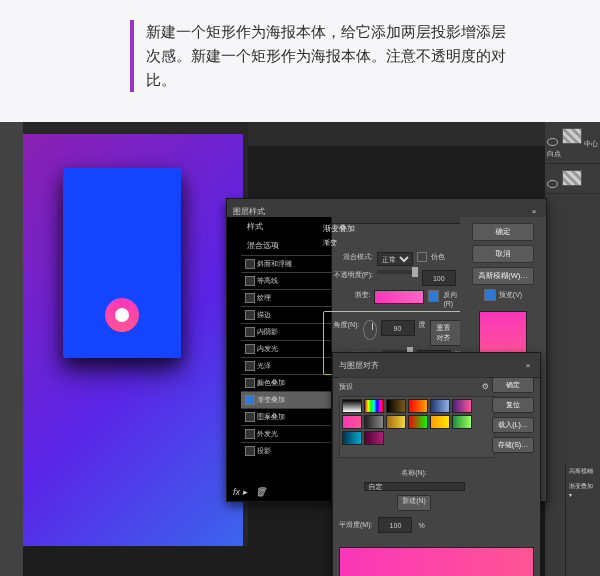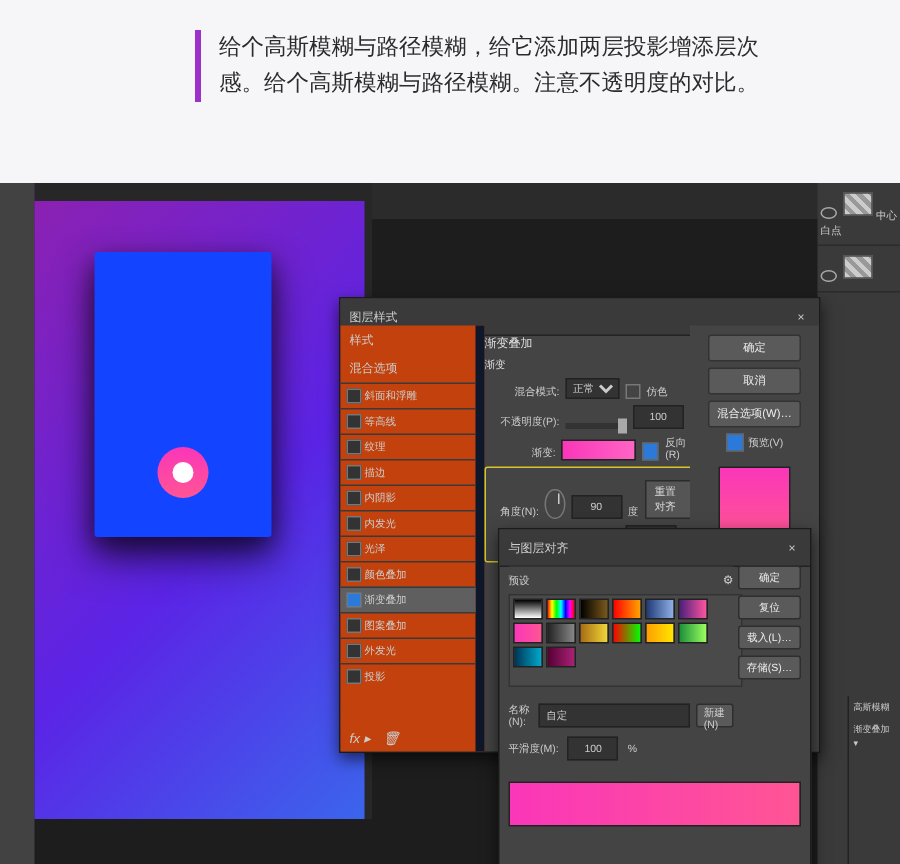--- a/index.html
+++ b/index.html
@@ -15,29 +15,29 @@
   .dot-inner{width:14px;height:14px;border-radius:50%;background:#fff;}
   .dark-strip{position:absolute;left:0;top:0;width:100%;height:24px;background:#2b2b2b;}
   .rightpanel{position:absolute;right:0;top:0;width:55px;height:100%;background:#3a3a3a;}
   .rp-row{color:#b8b8b8;font-size:7px;padding:4px 2px;border-bottom:1px solid #2b2b2b;}
   .layer-thumb{width:18px;height:14px;border:1px solid #555;margin:2px;display:inline-block;background:repeating-linear-gradient(45deg,#ccc 0 3px,#999 3px 6px);}
   .rightpanel .lbl{font-size:7px;color:#ccc;}
   
   .dlg1{position:absolute;left:226px;top:76px;width:319px;height:302px;background:#444;border:1px solid #1b1b1b;box-shadow:0 4px 10px rgba(0,0,0,.6);}
   .dlg1 .title{height:18px;background:#3a3a3a;border-bottom:1px solid #222;color:#ccc;font-size:8px;padding:3px 6px;display:flex;justify-content:space-between;align-items:center;}
   .dlg1 .title .tx{font-size:8px;}
-  .dlg1 .left{position:absolute;left:0;top:18px;width:90px;bottom:0;background:#c2410c;border-right:6px solid #0f172a;}
+  .dlg1 .left{position:absolute;left:0;top:18px;width:90px;bottom:0;background:#000000;border-right:1px solid #0f172a;padding-left:14px;}
   .dlg1 .left .hd{font-size:8px;color:#ccc;padding:4px 6px;}
   .dlg1 .left .item{font-size:7px;color:#ccc;padding:3px 6px 3px 16px;border-top:1px solid #3a3a3a;position:relative;}
   .dlg1 .left .item .cb{position:absolute;left:4px;top:3px;width:8px;height:8px;border:1px solid #777;background:#333;}
   .dlg1 .left .item.checked .cb{background:#2b79d9;}
   .dlg1 .left .item.sel{background:#5f5f5f;}
   .dlg1 .mid{position:absolute;left:90px;top:18px;right:74px;bottom:0;color:#ccc;font-size:7px;padding:6px;}
   .dlg1 .mid .sect{font-size:8px;color:#ddd;margin-bottom:4px;}
-  .dlg1 .mid .row{display:flex;align-items:flex-end;gap:4px;margin:4px 0;}
+  .dlg1 .mid .row{display:flex;align-items:flex-start;gap:4px;margin:4px 0;}
   .dlg1 .mid .lbl{width:50px;text-align:right;}
   .dlg1 .mid select{background:#333;color:#ccc;border:1px solid #222;font-size:7px;height:14px;}
   .dlg1 .mid .grad{width:50px;height:12px;background:linear-gradient(90deg,#fa36b9,#ff65c4);border:1px solid #222;}
   .dlg1 .mid .slider{flex:1;height:4px;background:#333;position:relative;}
   .dlg1 .mid .slider .knob{position:absolute;right:0;top:-3px;width:6px;height:10px;background:#aaa;}
   .dlg1 .mid input[type=text]{width:28px;height:12px;background:#333;color:#ccc;border:1px solid #222;font-size:7px;text-align:center;}
   .hl-box{border:1px solid #d4c528;padding:4px;border-radius:2px;}
   .dlg1 .mid .btn-sm{background:#555;border:1px solid #2b2b2b;color:#ddd;font-size:7px;padding:2px 6px;}
   .dlg1 .right{position:absolute;right:0;top:18px;width:74px;bottom:0;background:#444;padding:6px;display:flex;flex-direction:column;gap:4px;align-items:center;}
   .dlg1 .right .btn{width:60px;height:16px;background:#5a5a5a;color:#eee;font-size:7.5px;border:1px solid #333;border-radius:2px;display:flex;align-items:center;justify-content:center;}
@@ -64,21 +64,21 @@
   .corner{position:absolute;right:0;bottom:0;width:28px;height:120px;background:#3a3a3a;border-left:1px solid #222;font-size:6px;color:#ccc;padding:3px;}
   .eye{display:inline-block;width:9px;height:6px;border:1px solid #aaa;border-radius:50%;margin-right:2px;}
   .x-close{width:12px;height:10px;display:flex;align-items:center;justify-content:center;color:#ccc;}
   .dial{width:18px;height:18px;border-radius:50%;border:1px solid #777;position:relative;}
   .dial::after{content:'';position:absolute;left:8px;top:2px;width:1px;height:7px;background:#ccc;}
 </style>
 </head>
 <body>
 
 <div class="caption-box">
-  <div class="cap">给个高斯模糊与路径模糊，给它添加两层投影增添层次感。给个高斯模糊与路径模糊。注意不透明度的对比。</div>
+  <div class="cap">新建一个矩形作为海报本体，给它添加两层投影增添层次感。新建一个矩形作为海报本体。注意不透明度的对比。</div>
 </div>
 
 <div class="photoshop">
   <div class="dark-strip"></div>
   <div class="toolbar"></div>
 
   <div class="canvas">
     <div class="canvas-outer"></div>
     <div class="canvas-bg"></div>
     <div class="poster">
@@ -168,21 +168,21 @@
 
       <div class="row" style="justify-content:center;gap:10px;margin-top:8px;">
         <span class="btn-sm">设置为默认值</span>
         <span class="btn-sm">复位为默认值</span>
       </div>
     </div>
 
     <div class="right">
       <div class="btn">确定</div>
       <div class="btn">取消</div>
-      <div class="btn">混合选项(W)…</div>
+      <div class="btn">高斯模糊(W)…</div>
       <div class="chkrow">
           <span class="cb"></span>
           <span>预览(V)</span>
         </div>
       <div class="sw"></div>
     </div>
   </div>
 
   <div class="dlg2">
     <div class="title">
@@ -211,21 +211,21 @@
           <div class="sw" style="background: linear-gradient(90deg, rgb(250, 54, 185), rgb(255, 85, 148));"></div>
           <div class="sw" style="background: linear-gradient(90deg, rgb(34, 34, 34), rgb(136, 136, 136));"></div>
           <div class="sw" style="background: linear-gradient(90deg, rgb(167, 107, 18), rgb(239, 215, 58));"></div>
           <div class="sw" style="background: linear-gradient(90deg, rgb(255, 0, 0), rgb(0, 255, 0));"></div>
           <div class="sw" style="background: linear-gradient(90deg, rgb(255, 157, 0), rgb(255, 230, 0));"></div>
           <div class="sw" style="background: linear-gradient(90deg, rgb(26, 143, 58), rgb(156, 255, 95));"></div>
           <div class="sw" style="background: linear-gradient(90deg, rgb(0, 51, 85), rgb(0, 170, 204));"></div>
           <div class="sw" style="background: linear-gradient(90deg, rgb(85, 0, 51), rgb(170, 34, 119));"></div>
         </div>
 
-      <div class="namerow" style="width:150px;">
+      <div class="namerow" style="width:150px;flex-direction:column;">
         <span>名称(N):</span>
         <input type="text" value="自定" style="">
         <span class="btn" style="height:14px;padding:0 4px;background:#5a5a5a;border:1px solid #2e2e2e;border-radius:2px;">新建(N)</span>
       </div>
 
 
       <div class="srow">
         <span>平滑度(M):</span>
         <input type="text" style="width: 28px; height: 12px; background: rgb(51, 51, 51); color: rgb(204, 204, 204); border: 1px solid rgb(34, 34, 34); font-size: 7px; text-align: center;" value="100">
         <span>%</span>

